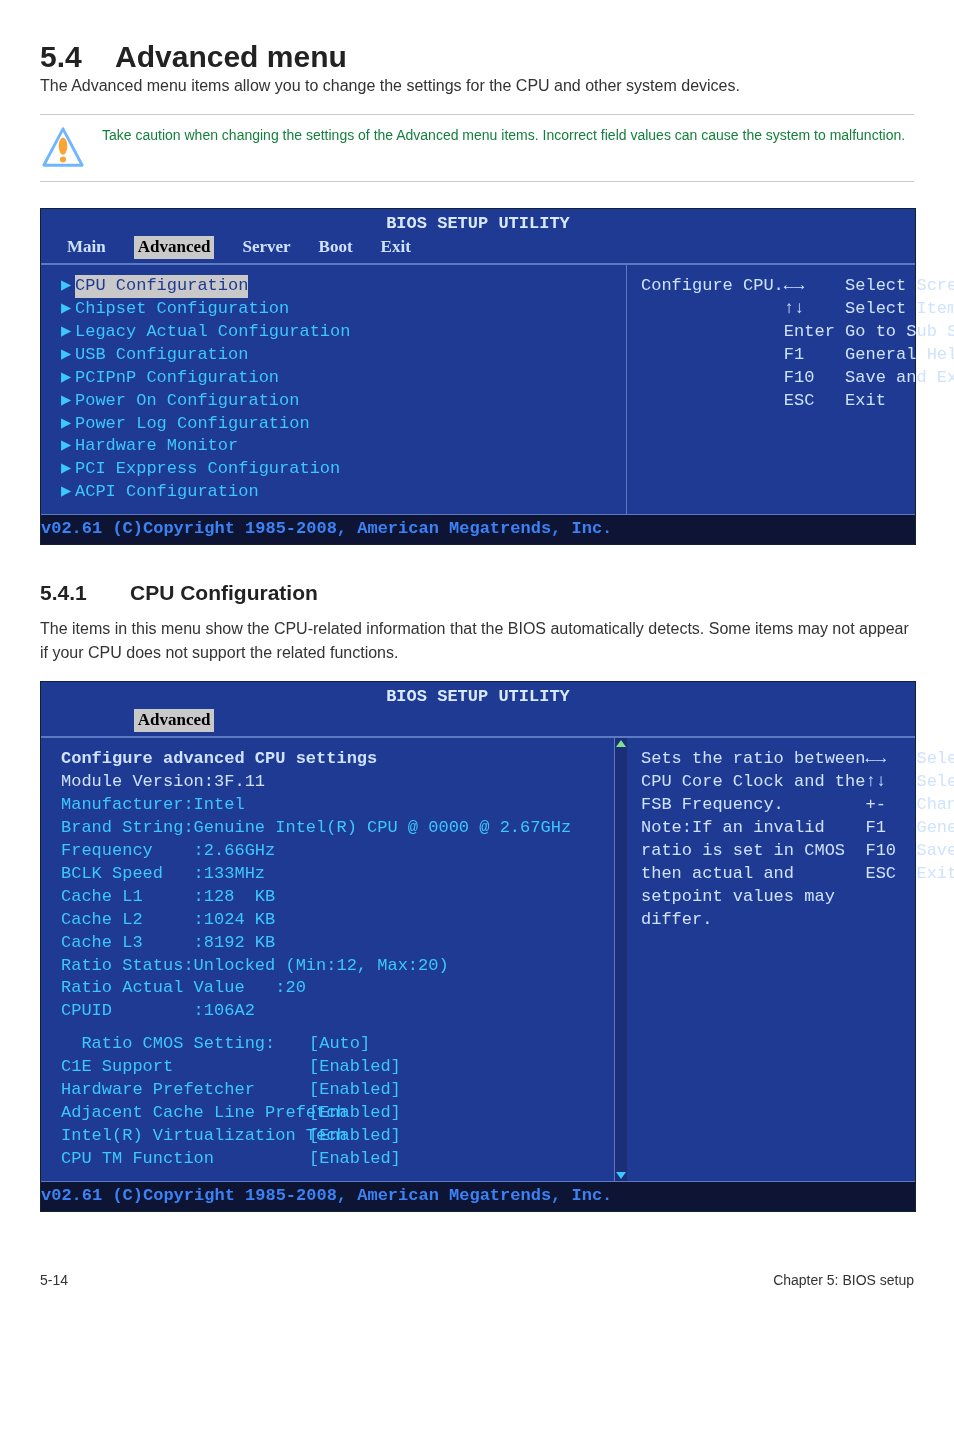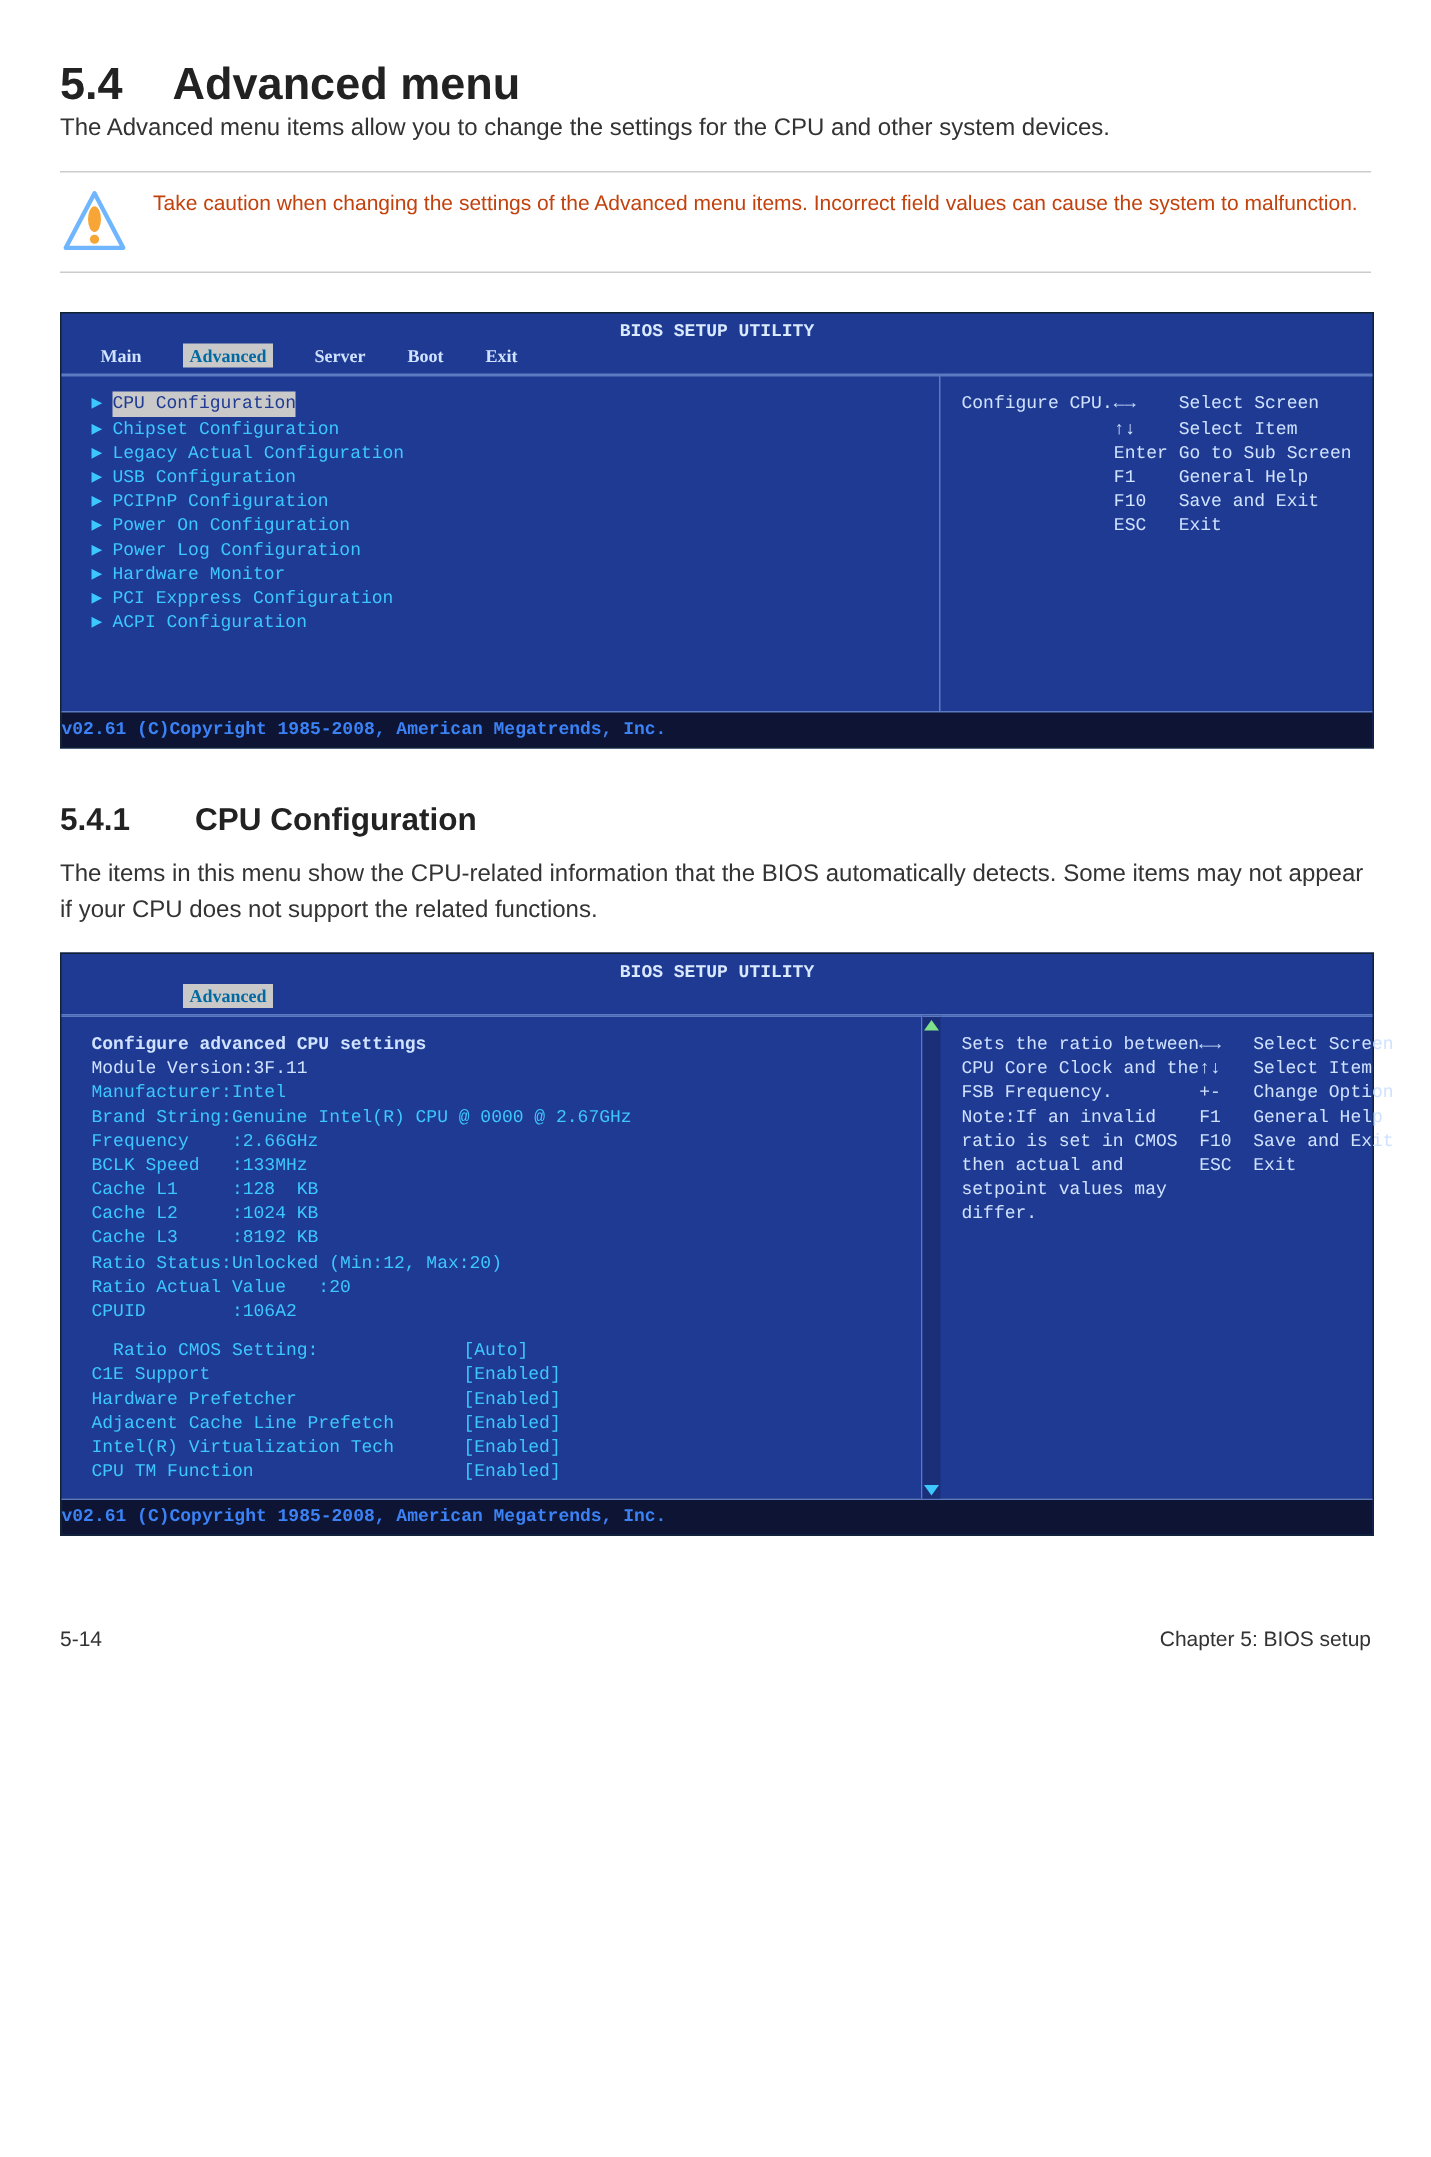--- a/index.html
+++ b/index.html
@@ -32,28 +32,28 @@
   }
   .warn-icon {
     width: 46px;
     height: 46px;
     flex: 0 0 46px;
     margin-right: 16px;
   }
   .callout-text {
     font-size: 14px;
     line-height: 1.5;
-    color: #c2410c;
+    color: #15803d;
   }
   .bios {
     width: 100%;
     background: #1f3a93;
     color: #bcdcff;
     font-family: "Courier New", monospace;
-    font-size: 12px;
+    font-size: 17px;
     line-height: 1.35;
     border: 1px solid #123;
     margin-bottom: 36px;
   }
   .bios-title {
     text-align: center;
     font-weight: bold;
     color: #d9e9ff;
     padding-top: 4px;
   }
@@ -61,21 +61,21 @@
     display: flex;
     gap: 28px;
     padding: 0 26px 4px 26px;
     font-weight: bold;
     color: #cfe2ff;
     border-bottom: 1px solid #5b7ac2;
     font-family: Liberation Serif, serif;
   }
   .bios-menubar .highlight {
     background: #c9c9c9;
-    color: #0369a1;
+    color: #000000;
     padding: 0 4px;
   }
   .bios-body {
     display: flex;
     min-height: 224px;
   }
   .bios-left {
     flex: 1;
     padding: 10px 20px;
     border-right: 1px solid #5b7ac2;

